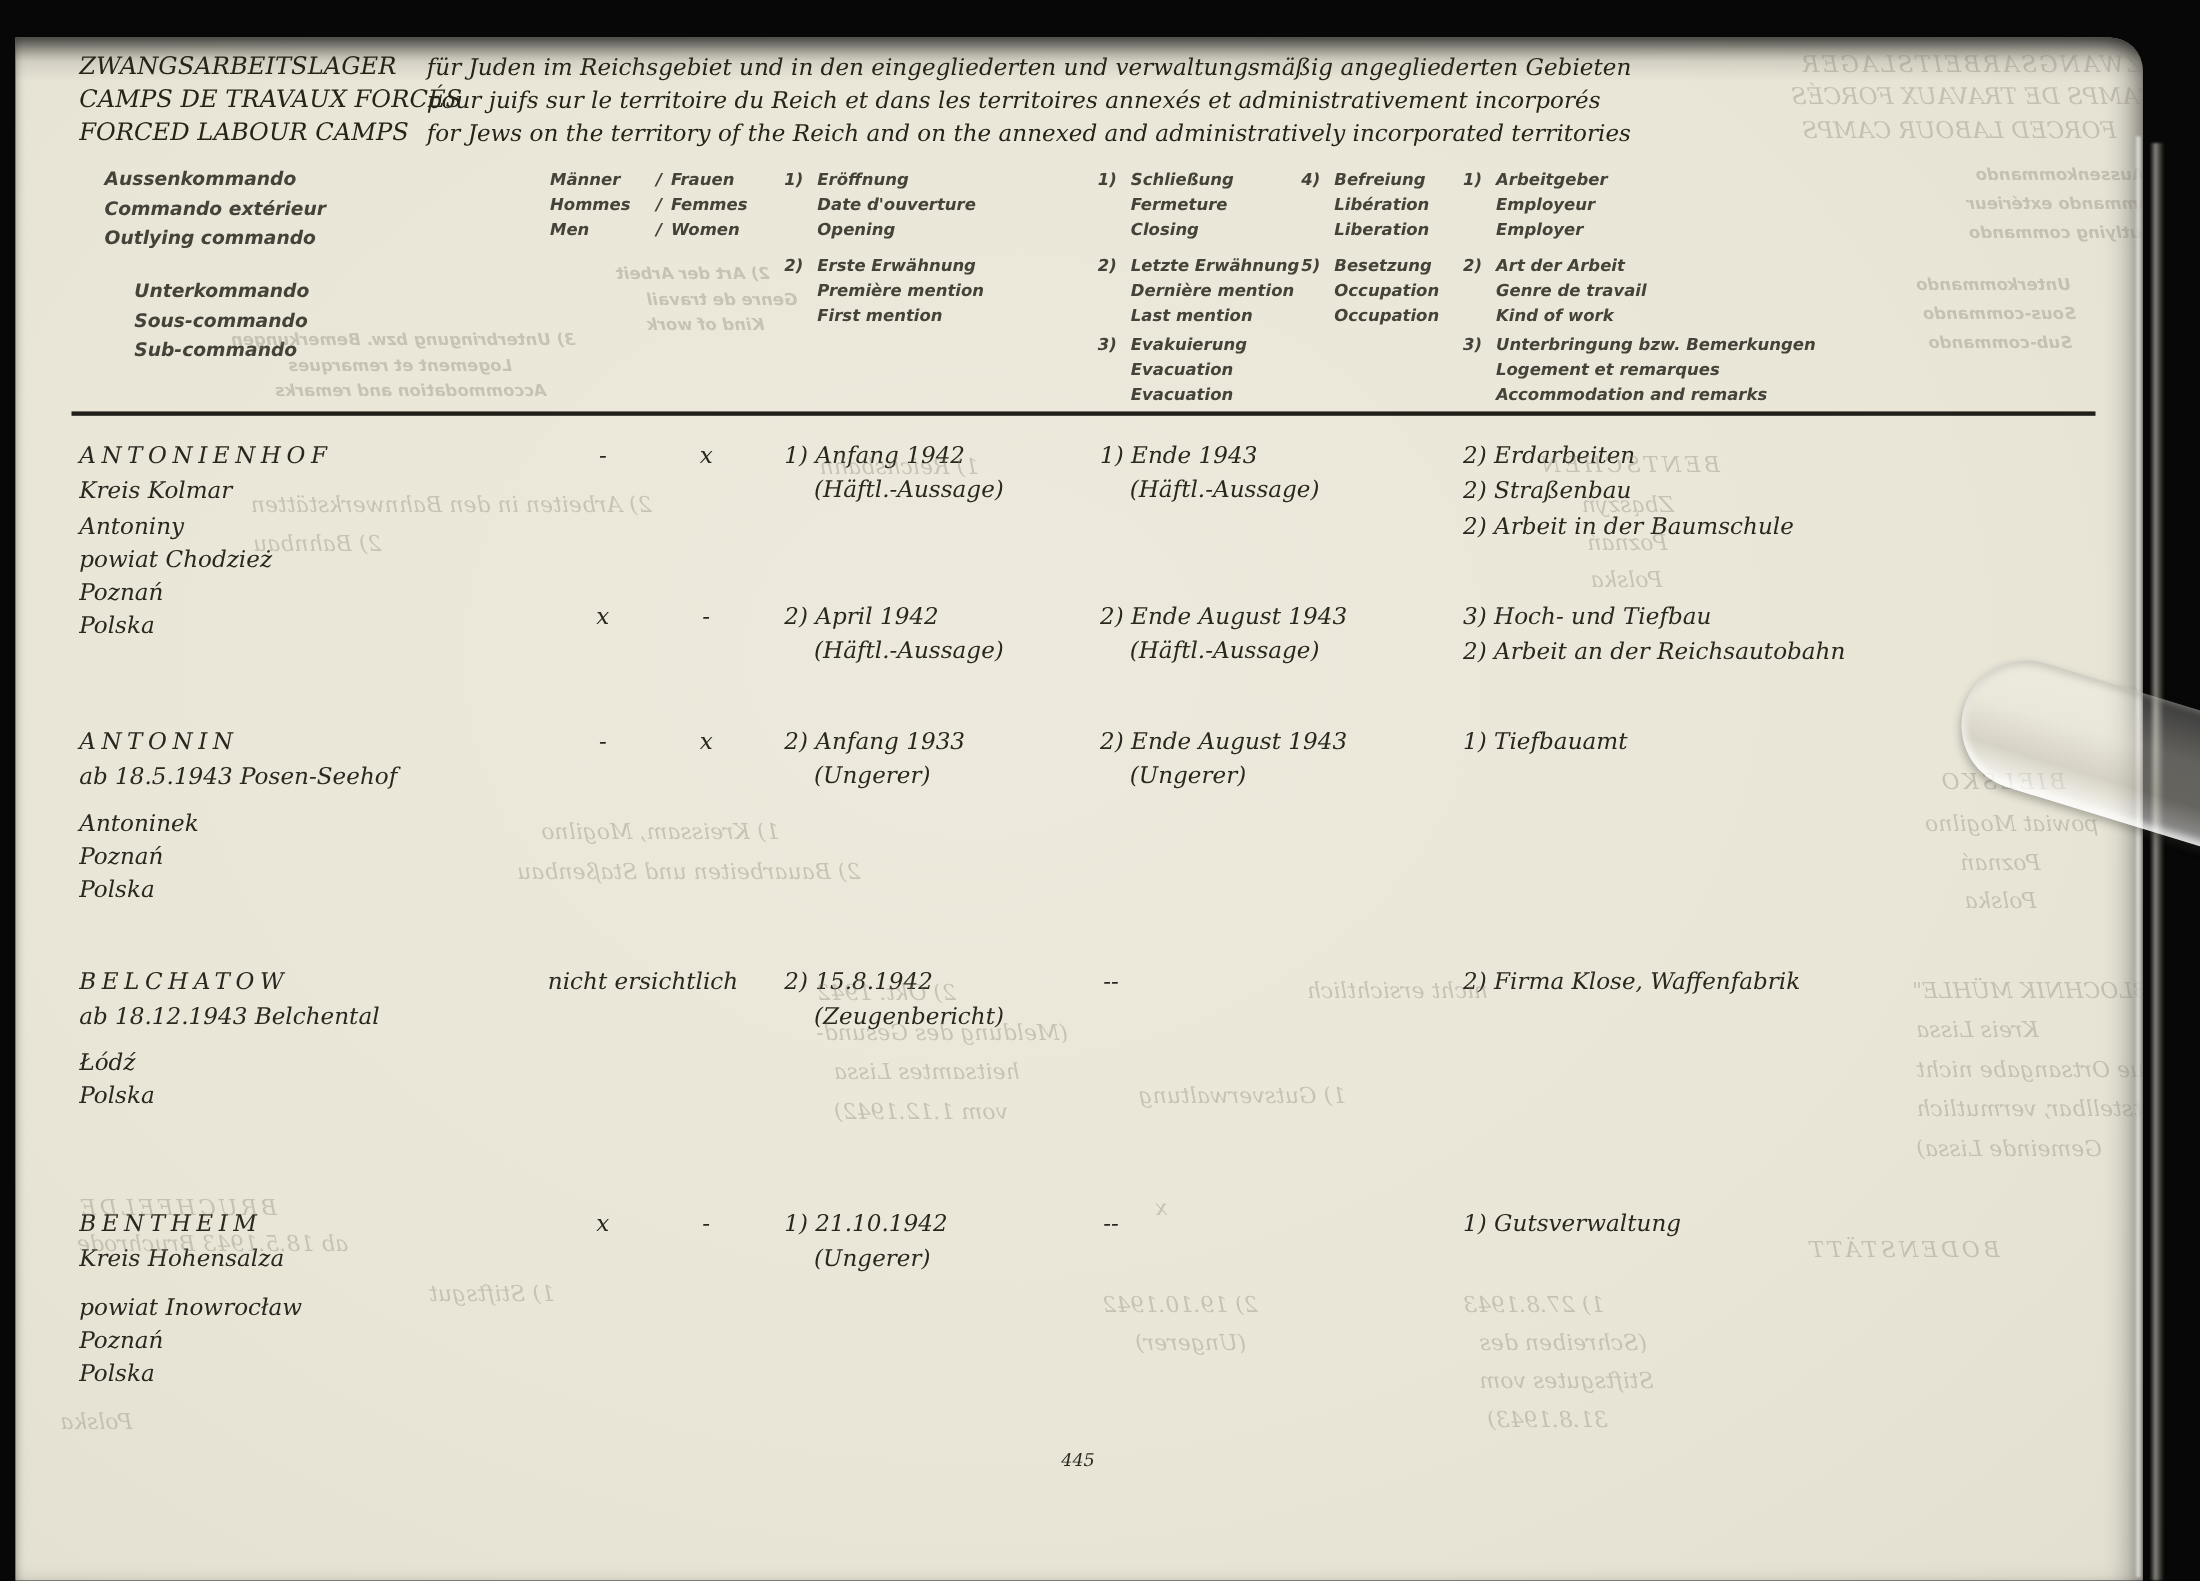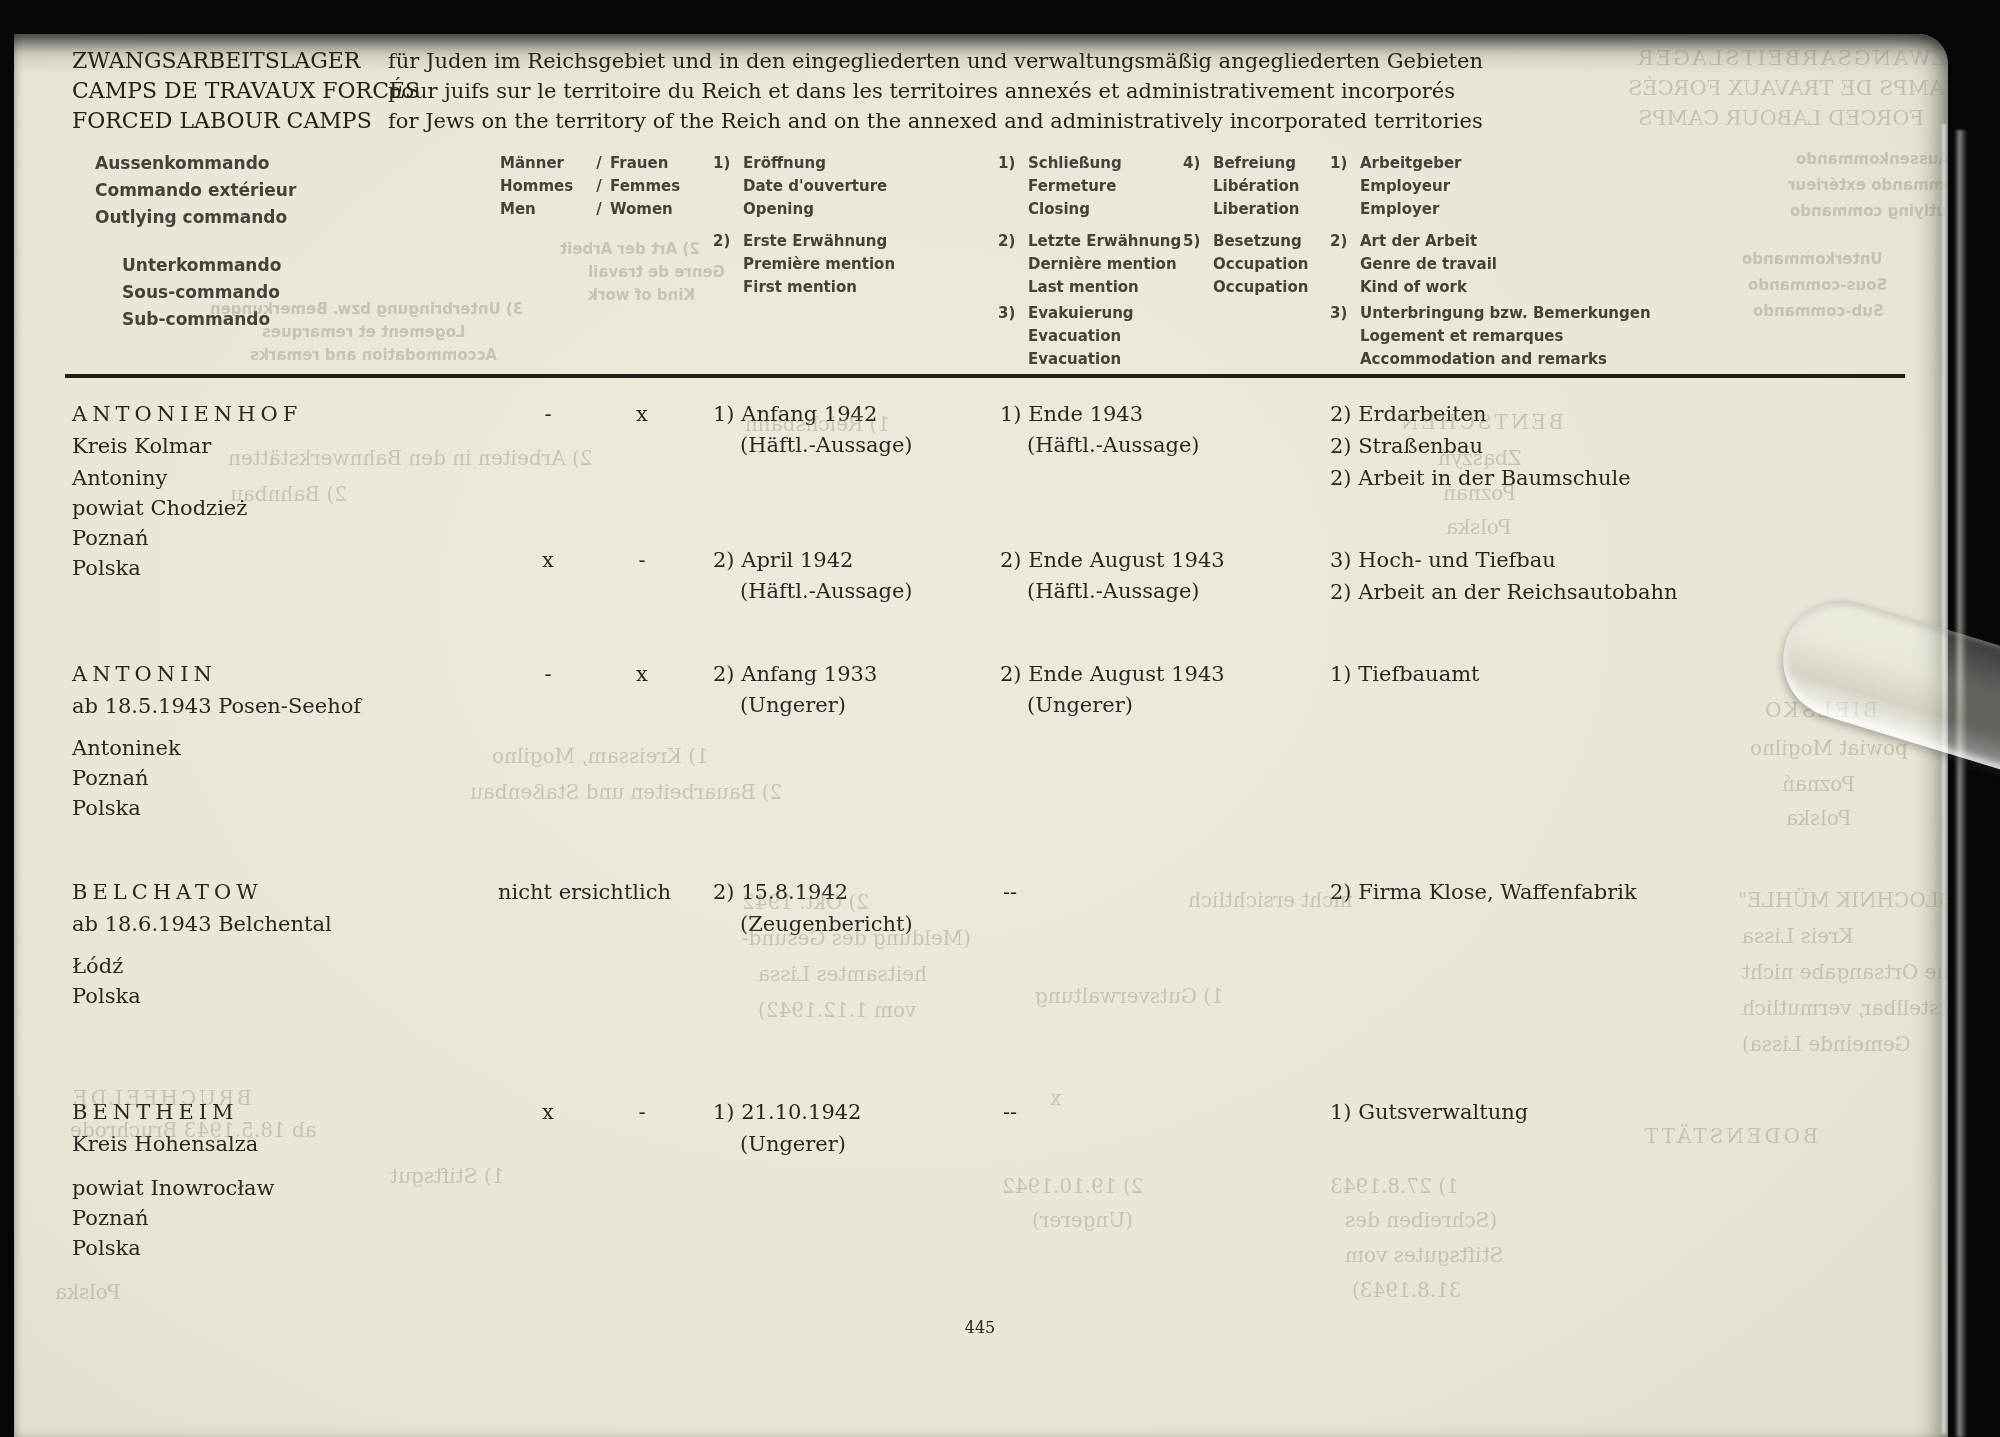--- a/index.html
+++ b/index.html
@@ -19,21 +19,21 @@
   }
   .page::before{ 
     content:"";position:absolute;left:0;top:0;right:0;height:40px;
     background:linear-gradient(180deg, rgba(20,20,18,0.45), rgba(120,116,108,0.18) 55%, rgba(0,0,0,0));
     border-radius:0 30px 0 0;pointer-events:none;
   }
   .page::after{ 
     content:"";position:absolute;right:2px;top:90px;width:4px;height:1310px;
     background:rgba(255,255,255,0.55);filter:blur(1.2px);pointer-events:none;
   }
-  .content{position:absolute;left:-14px;top:-34px;width:1596px;height:1437px;}
+  .content{position:absolute;left:-14px;top:-34px;width:1596px;height:1437px;font-style:italic;}
 
   .t{
     position:absolute;white-space:nowrap;
     font-family:"DejaVu Serif","Liberation Serif",serif;
     font-size:21px;color:#2a2720;
   }
   .cap{letter-spacing:5px;}
   .cell{width:24px;text-align:center;display:inline-block;}
   .title-block{position:absolute;line-height:30px;font-size:22px;color:#262319;white-space:nowrap;}
   .subtitle-block{position:absolute;line-height:30px;font-size:21px;color:#262319;white-space:nowrap;}
@@ -240,21 +240,21 @@
     <span class="t" style="left:72px;top:796px">Polska</span>
     <span class="t cell" style="left:536px;top:662px">-</span>
     <span class="t cell" style="left:630px;top:662px">x</span>
     <span class="t" style="left:713px;top:662px">2) Anfang 1933</span>
     <span class="t" style="left:740px;top:693px">(Ungerer)</span>
     <span class="t" style="left:1000px;top:662px">2) Ende August 1943</span>
     <span class="t" style="left:1027px;top:693px">(Ungerer)</span>
     <span class="t" style="left:1330px;top:662px">1) Tiefbauamt</span>
 
     <span class="t cap" style="left:72px;top:880px">BELCHATOW</span>
-    <span class="t" style="left:72px;top:912px">ab 18.6.1943 Belchental</span>
+    <span class="t" style="left:72px;top:912px">ab 18.12.1943 Belchental</span>
     <span class="t" style="left:72px;top:954px">Łódź</span>
     <span class="t" style="left:72px;top:984px">Polska</span>
     <span class="t" style="left:498px;top:880px">nicht ersichtlich</span>
     <span class="t" style="left:713px;top:880px">2) 15.8.1942</span>
     <span class="t" style="left:740px;top:912px">(Zeugenbericht)</span>
     <span class="t" style="left:1003px;top:880px">--</span>
     <span class="t" style="left:1330px;top:880px">2) Firma Klose, Waffenfabrik</span>
 
     <span class="t cap" style="left:72px;top:1100px">BENTHEIM</span>
     <span class="t" style="left:72px;top:1132px">Kreis Hohensalza</span>

